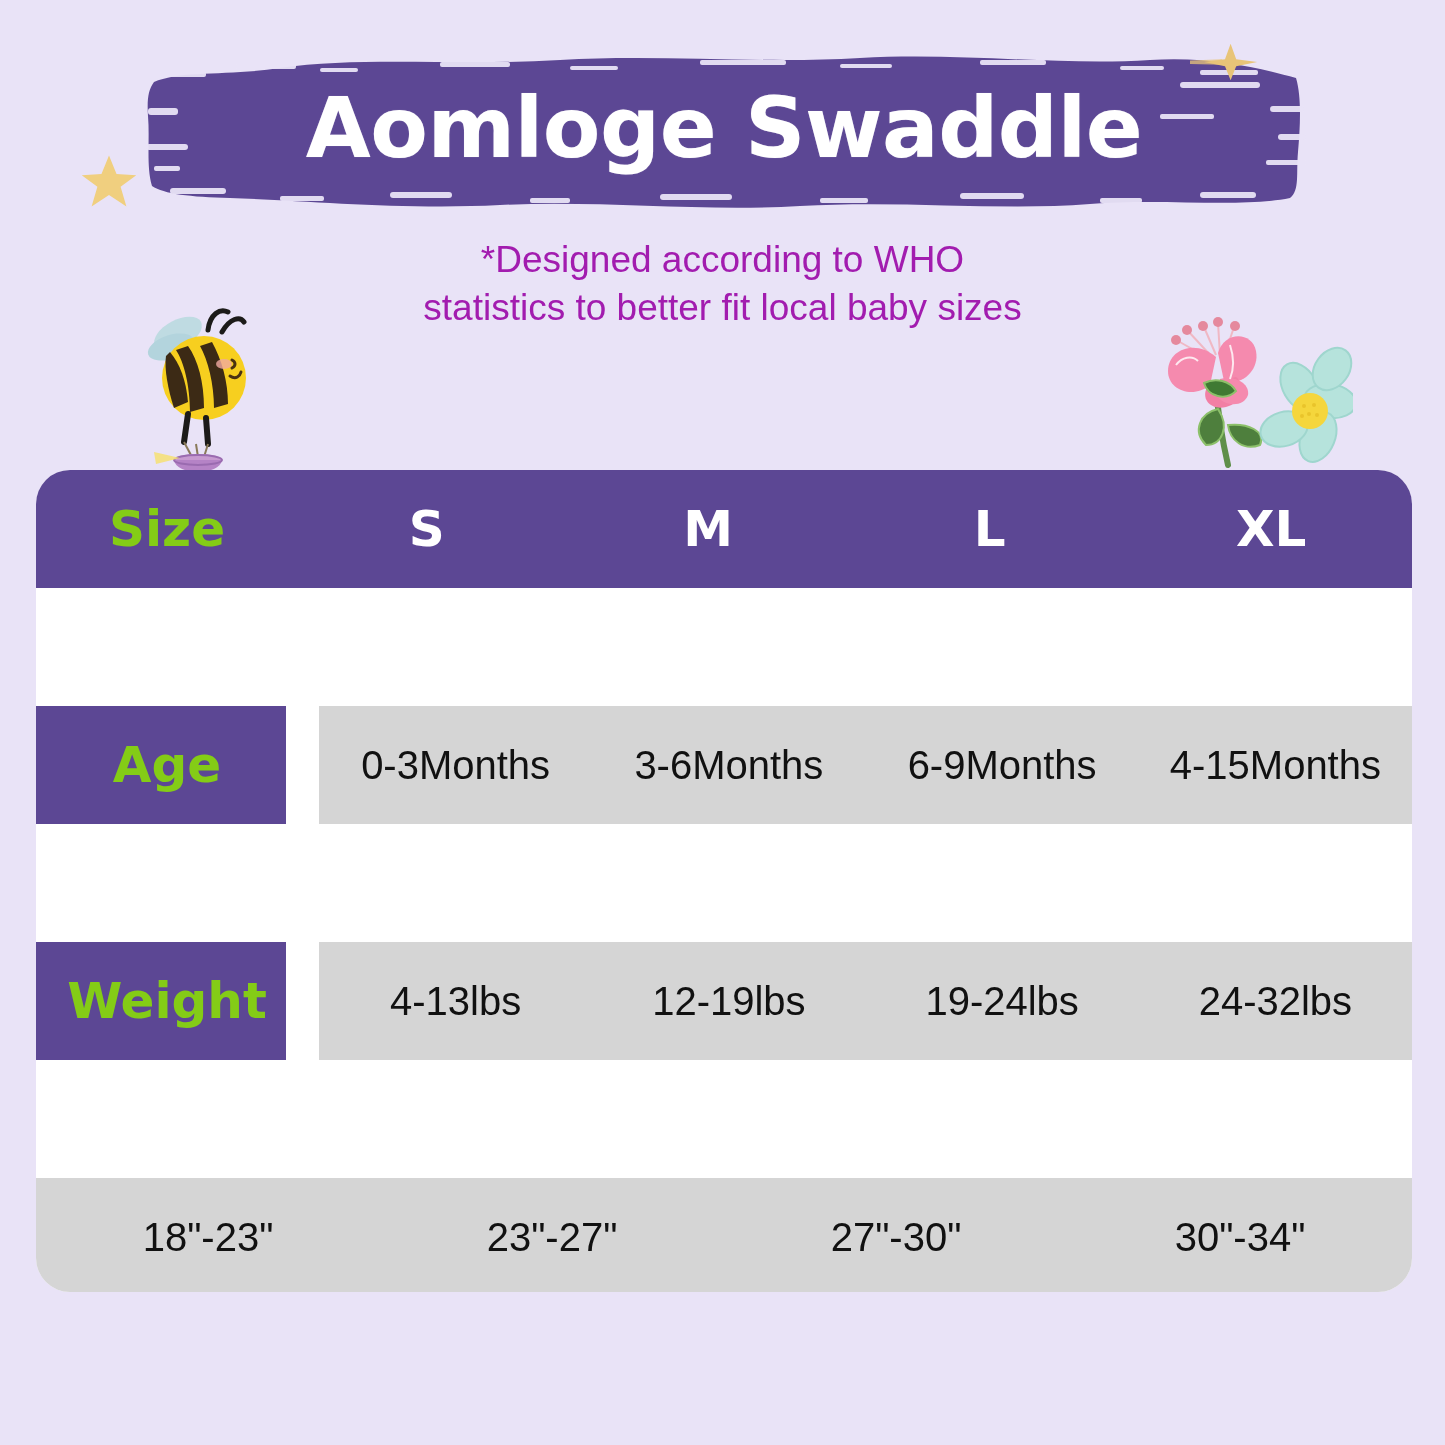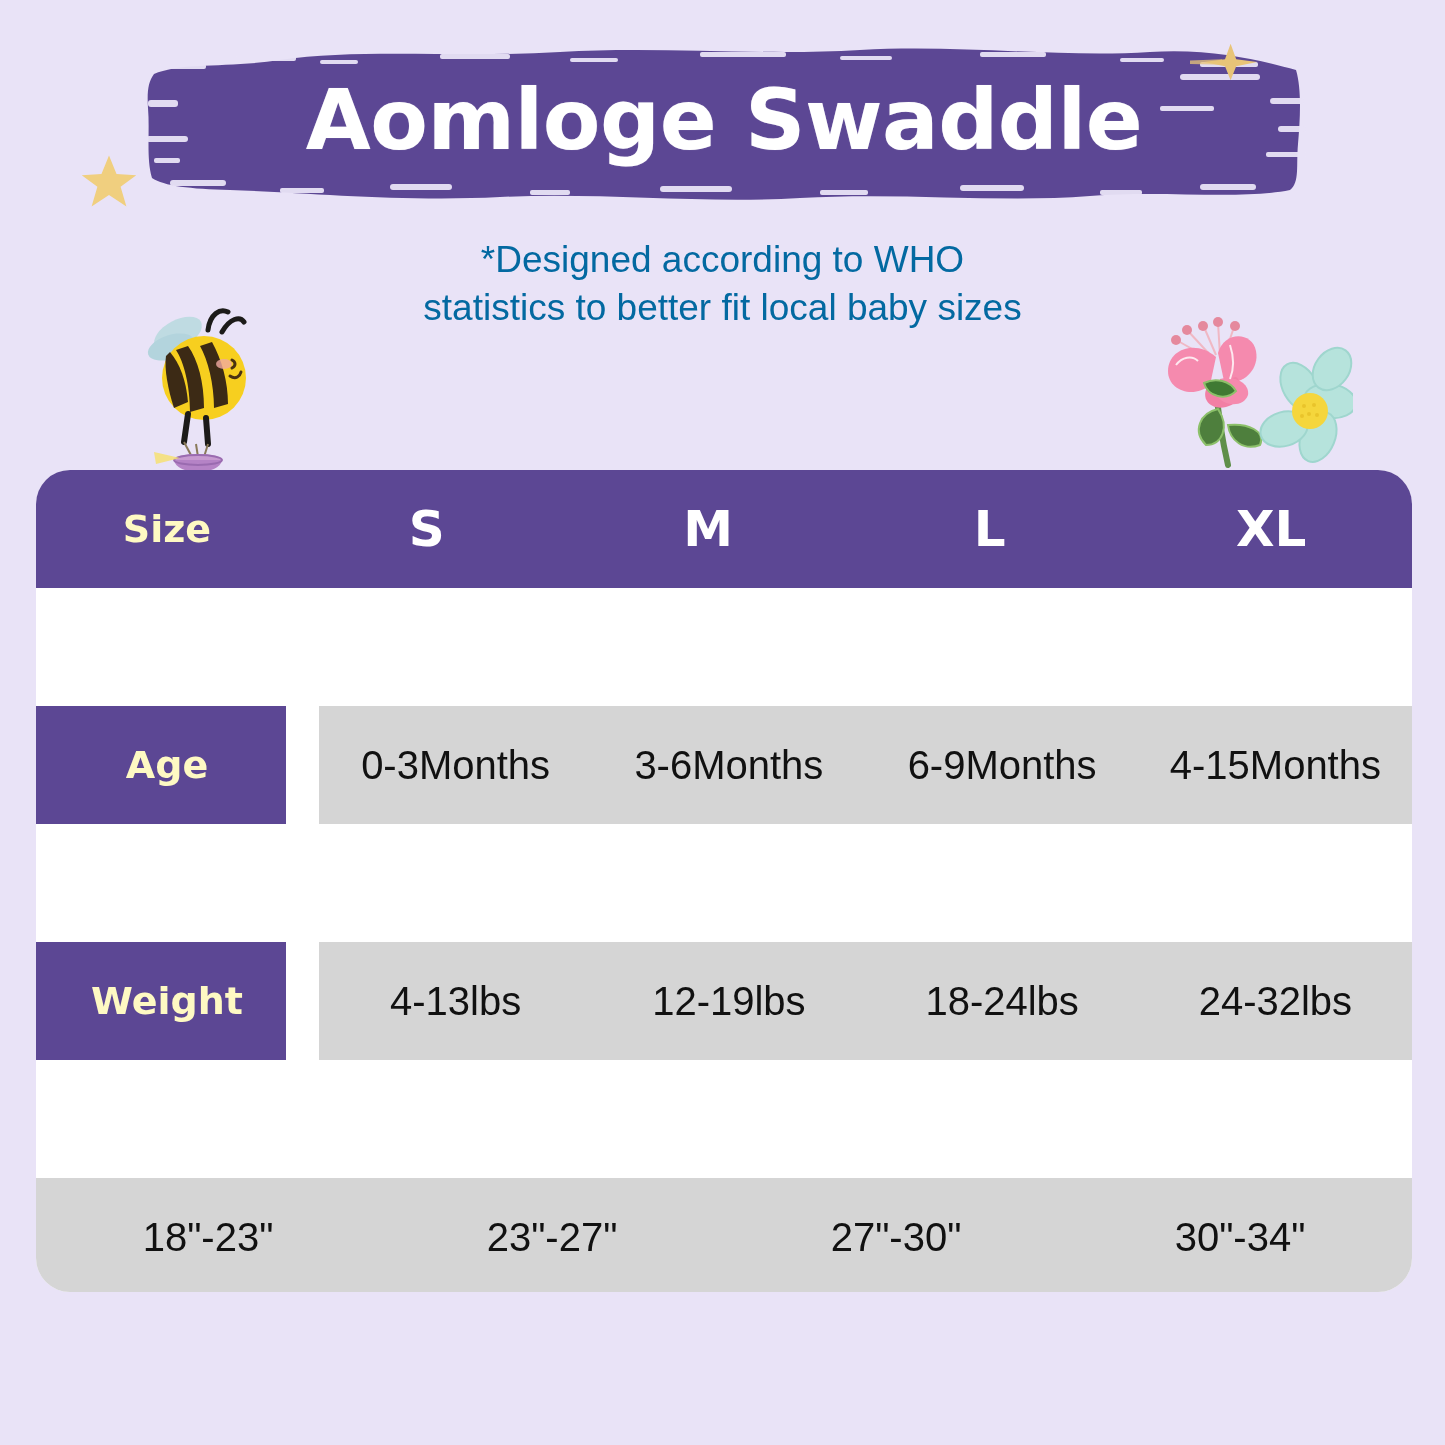--- a/index.html
+++ b/index.html
@@ -6,21 +6,21 @@
   html,body{
     width:1445px; height:1445px;
     background:#e9e3f7;
     font-family:"Liberation Sans", sans-serif;
     overflow:hidden;
   }
   .page{ position:relative; width:1445px; height:1445px; background:#e9e3f7; }
 
   
   .banner-wrap{
-    position:absolute; left:140px; top:40px; width:1168px; height:165px;
+    position:absolute; left:140px; top:48px; width:1168px; height:165px;
   }
   .banner-svg{ position:absolute; inset:0; width:100%; height:100%; }
   .banner-title{
     position:absolute; inset:0;
     display:flex; align-items:center; justify-content:center;
     color:#ffffff;
     font-size:84px; font-weight:bold;
     letter-spacing:-0.5px;
     font-family:"DejaVu Sans", sans-serif;
     text-shadow:0 0 1px rgba(255,255,255,.4);
@@ -28,21 +28,21 @@
   }
 
   
   .star-left{ position:absolute; left:80px; top:152px; width:58px; height:58px; }
   .star-topright{ position:absolute; left:1190px; top:40px; width:70px; height:44px; }
 
   
   .subtitle{
     position:absolute; left:0; top:236px; width:1445px;
     text-align:center;
-    color:#0369a1;
+    color:#a21caf;
     font-size:37px; line-height:48px;
     font-family:"Liberation Sans", sans-serif;
     font-weight:400;
   }
   .subtitle .l2{ display:block; }
 
   
   .bee{ position:absolute; left:136px; top:302px; width:132px; height:175px; }
   .flowers{ position:absolute; left:1148px; top:305px; width:205px; height:175px; }
 
@@ -53,22 +53,22 @@
     background:#ffffff;
   }
   .row{ display:flex; width:100%; }
   .row.header{ height:118px; background:#5c4794; }
   .row.spacer{ height:118px; background:#ffffff; }
   .row.data{ height:118px;gap:33px; }
 
   .cell-label{
     width:250px; flex:0 0 250px;
     display:flex; align-items:center; justify-content:center;
-    color:#fef9c3; font-weight:bold;
-    font-size:38px;
+    color:#84cc16; font-weight:bold;
+    font-size:50px;
     font-family:"DejaVu Sans", sans-serif;
     padding-left:12px;
   }
   .row.header .cell-label{ background:transparent; }
   .row.data .cell-label{ background:#5c4794; }
 
   .cells{
     flex:1 1 auto; display:flex; align-items:stretch;
   }
   .row.data .cells{ background:#d5d5d5;text-align:right; }
@@ -246,21 +246,21 @@
       </div>
     </div>
 
     <div class="row spacer"></div>
 
     <div class="row data">
       <div class="cell-label">Weight</div>
       <div class="cells">
         <div class="cell">4-13lbs</div>
         <div class="cell">12-19lbs</div>
-        <div class="cell">18-24lbs</div>
+        <div class="cell">19-24lbs</div>
         <div class="cell">24-32lbs</div>
       </div>
     </div>
 
     <div class="row spacer"></div>
 
     <div class="row data">
       <div class="cells">
         <div class="cell">18"-23"</div>
         <div class="cell">23"-27"</div>

